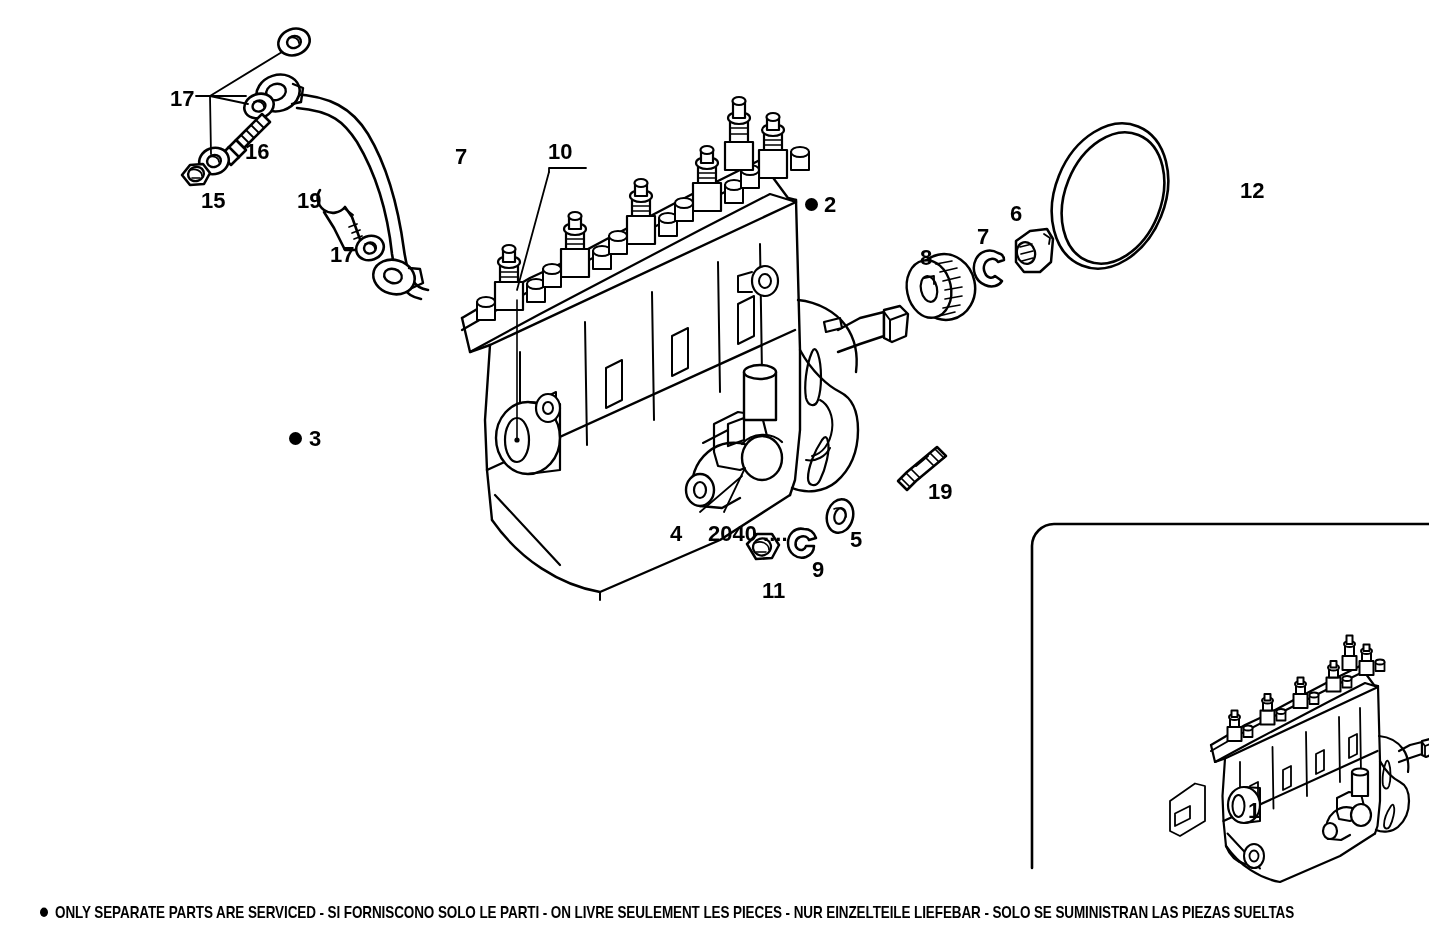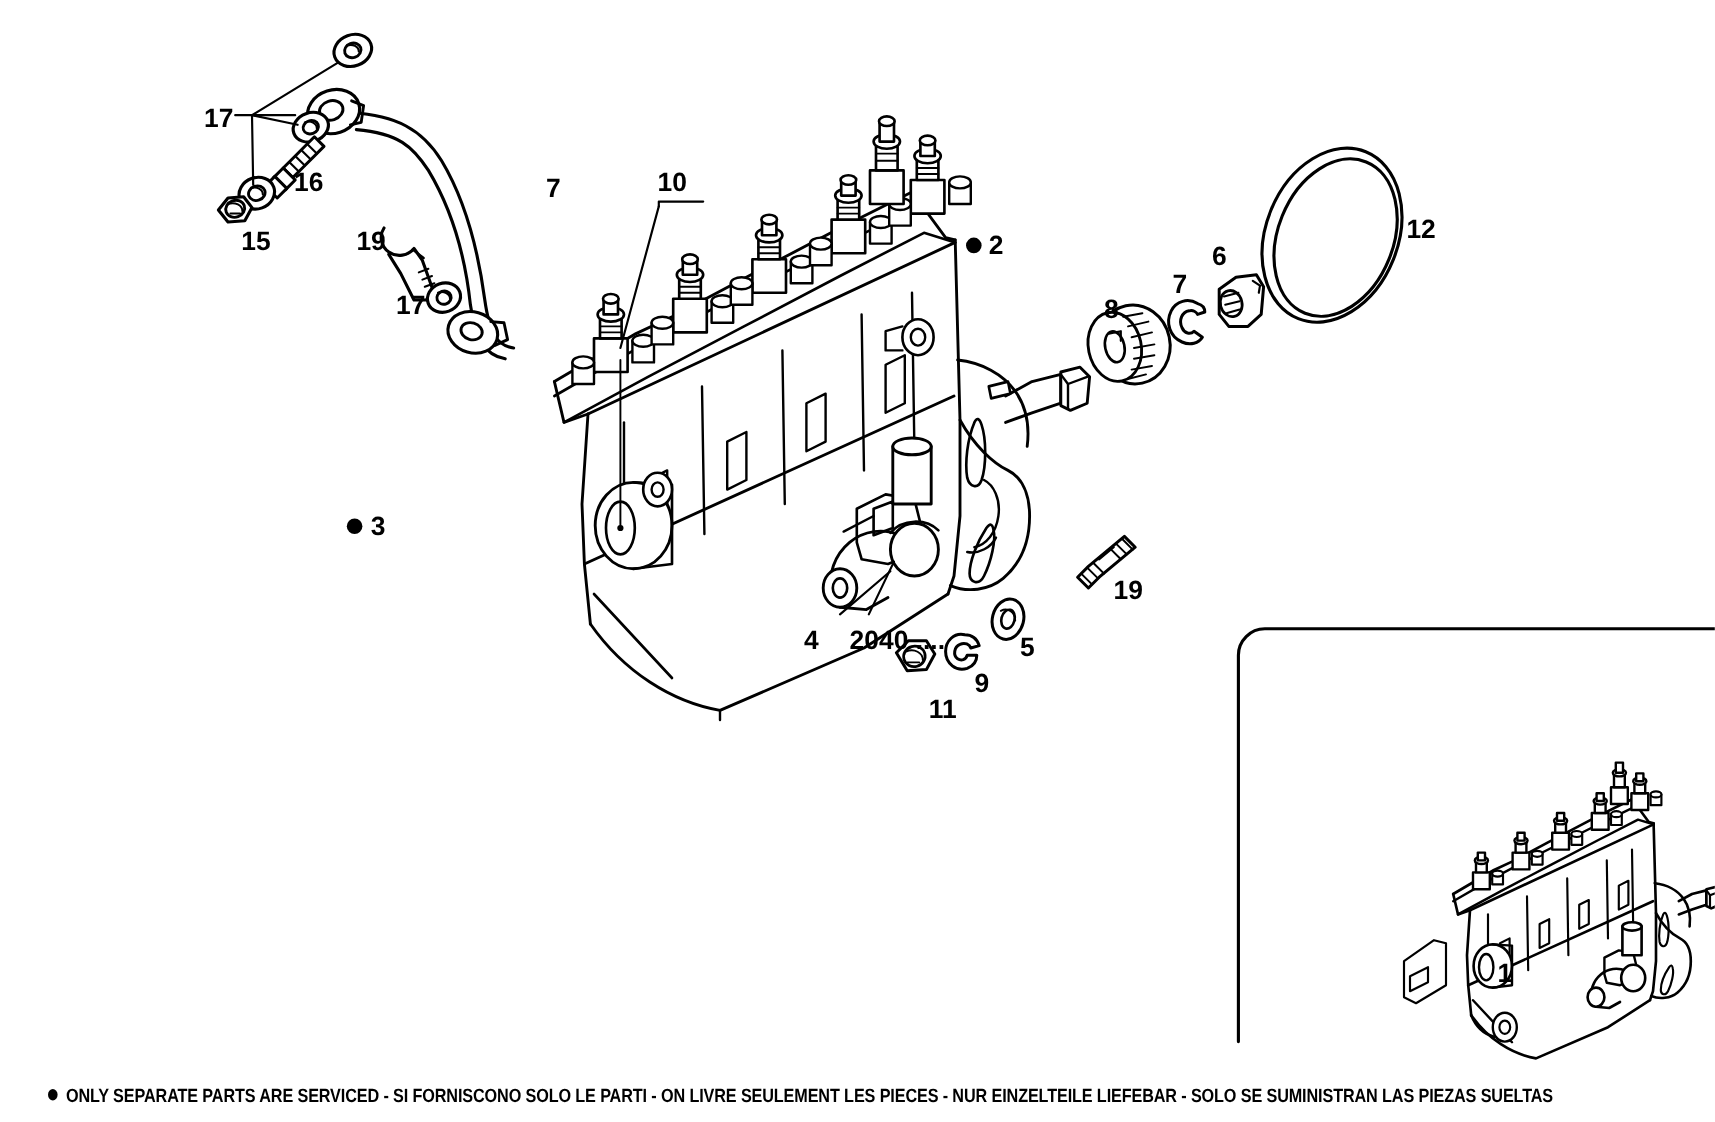--- a/index.html
+++ b/index.html
@@ -442,30 +442,30 @@
 
   <div class="lbl" style="left:170px;top:88px;">17</div>
   <div class="lbl" style="left:245px;top:141px;text-align:right;">16</div>
   <div class="lbl" style="left:201px;top:190px;">15</div>
   <div class="lbl" style="left:297px;top:190px;">19</div>
   <div class="lbl" style="left:330px;top:244px;">17</div>
   <div class="lbl" style="left:455px;top:146px;">7</div>
   <div class="lbl" style="left:548px;top:141px;">10</div>
   <div class="lbl" style="left:824px;top:194px;">2</div>
   <div class="lbl" style="left:309px;top:428px;">3</div>
-  <div class="lbl" style="left:1172px;top:180px;">12</div>
+  <div class="lbl" style="left:1240px;top:180px;">12</div>
   <div class="lbl" style="left:1010px;top:203px;">6</div>
   <div class="lbl" style="left:977px;top:226px;">7</div>
   <div class="lbl" style="left:920px;top:247px;">8</div>
   <div class="lbl" style="left:928px;top:481px;">19</div>
   <div class="lbl" style="left:670px;top:523px;">4</div>
   <div class="lbl" style="left:708px;top:523px;">2040 ....</div>
 
   <div class="lbl" style="left:850px;top:529px;" id="lbl5">5</div>
   <div class="lbl" style="left:812px;top:559px;" id="lbl9">9</div>
-  <div class="lbl" style="left:762px;top:580px;margin-left:12px;" id="lbl11">11</div>
+  <div class="lbl" style="left:762px;top:580px;" id="lbl11">11</div>
   <div class="lbl" style="left:1248px;top:800px;">1</div>
 
   <div id="footer">
     <span class="dot"></span><span>ONLY SEPARATE PARTS ARE SERVICED - SI FORNISCONO SOLO LE PARTI - ON LIVRE SEULEMENT LES PIECES - NUR EINZELTEILE LIEFEBAR - SOLO SE SUMINISTRAN LAS PIEZAS SUELTAS</span>
   </div>
 
 </div>
 
 </body></html>

